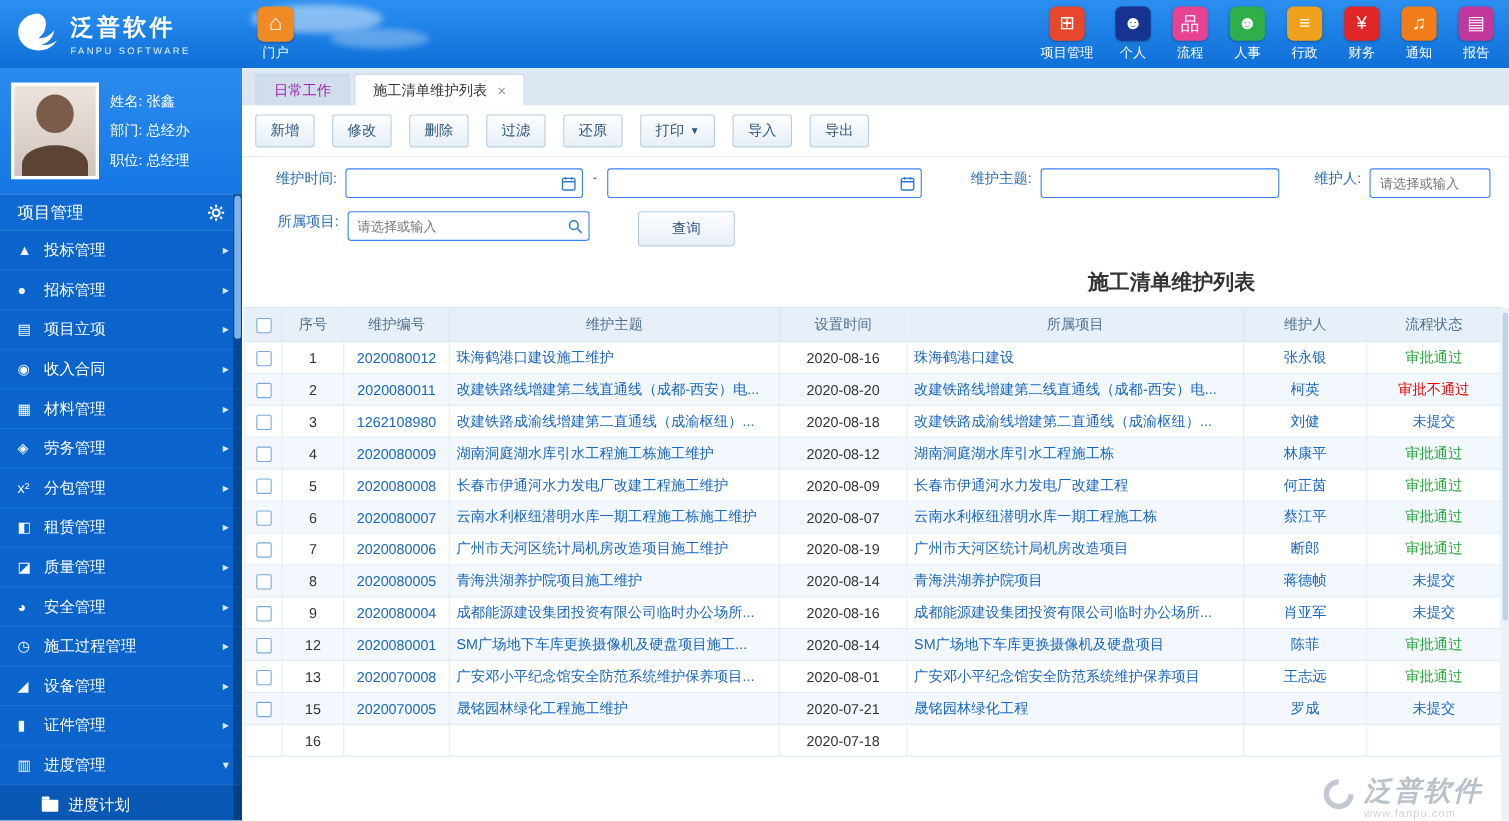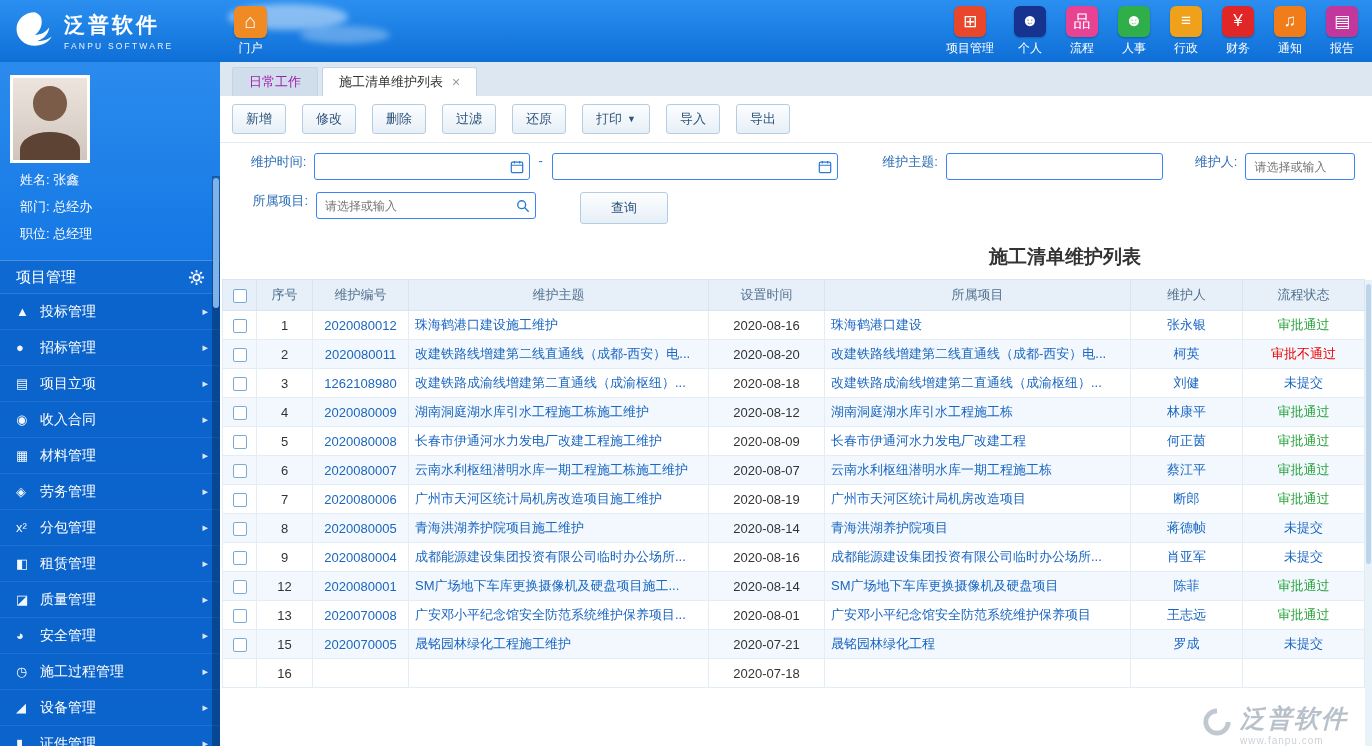--- a/index.html
+++ b/index.html
@@ -24,21 +24,21 @@
   .cloud.c2 { left:300px; top:26px; width:90px; height:18px; opacity:.3; }
   .top-nav { margin-left:auto; display:flex; gap:20px; padding-right:14px; }
   .nav-item { display:flex; flex-direction:column; align-items:center; cursor:pointer; }
   .nav-icon { width:32px; height:31px; border-radius:6px; display:flex; align-items:center;
     justify-content:center; font-size:17px; color:#fff; box-shadow:0 1px 2px rgba(0,0,0,.25); }
   .nav-label { font-size:12px; margin-top:3px; white-space:nowrap; }
 
   
   aside { grid-area:sb; background:#0b63cc; color:#fff; position:relative; overflow:hidden; }
   .profile { display:flex; padding:13px 8px 13px 10px;
-    background:linear-gradient(180deg,#2b8bed,#1477e4);flex-direction:column; }
+    background:linear-gradient(180deg,#2b8bed,#1477e4); }
   .photo { width:80px; height:88px; background:#fff; padding:3px; flex:none; }
   .avatar { width:100%; height:100%; position:relative; overflow:hidden;
     background:linear-gradient(180deg,#ede4dd,#cfc5bd); }
   .avatar::before { content:''; position:absolute; top:10%; left:27%; width:46%; height:42%;
     border-radius:50%; background:#7a5c49; }
   .avatar::after { content:''; position:absolute; bottom:-8%; left:10%; width:80%; height:42%;
     border-radius:50% 50% 0 0; background:#5d4334; }
   .pinfo { margin-left:10px; font-size:13px; line-height:27px; padding-top:3px; white-space:nowrap; }
   .section-header { height:34px; display:flex; align-items:center; justify-content:space-between;
     padding:0 16px; font-size:15px; background:#0e6ad2; border-top:1px solid rgba(255,255,255,.25);

